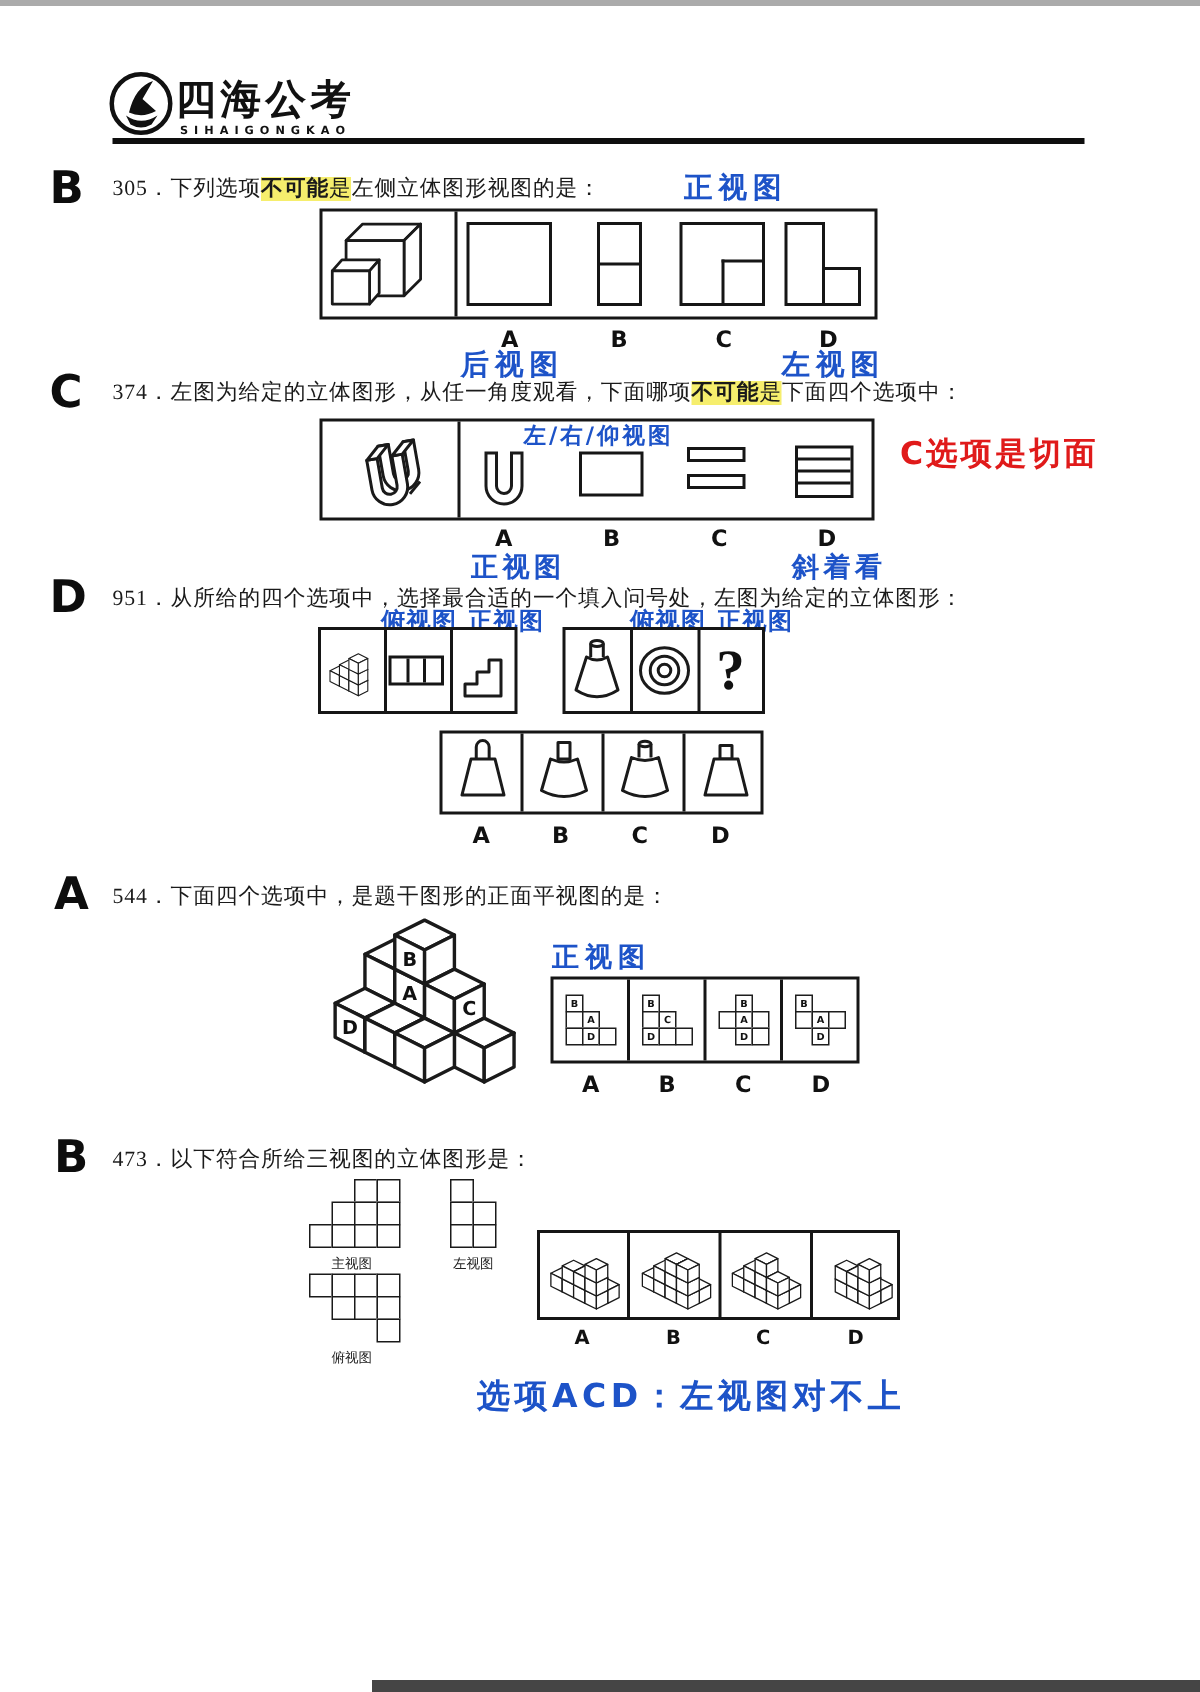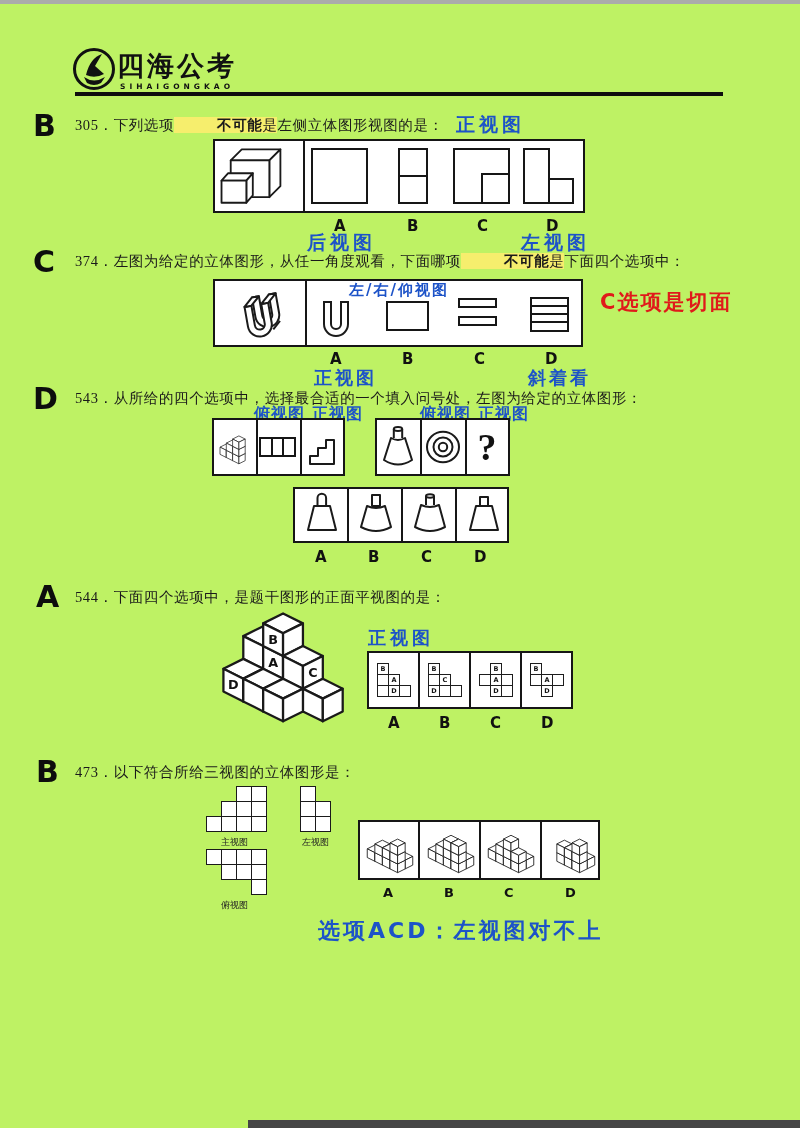--- a/index.html
+++ b/index.html
@@ -1,32 +1,32 @@
 <!DOCTYPE html>
 <html><head>
 <meta charset="utf-8">
 <style>
   html,body{margin:0;padding:0;background:#e9e9e9;}
-  .page{position:relative;width:800px;height:1128px;margin:0 auto;background:#bef264;overflow:hidden;
+  .page{position:relative;width:800px;height:1128px;margin:0 auto;background:#ffffff;overflow:hidden;
         font-family:"Liberation Serif","DejaVu Serif",serif;color:#1a1a1a;}
   .abs{position:absolute;}
   .topbar{position:absolute;left:0;top:0;width:800px;height:4px;background:#ababab;}
   .botbar{position:absolute;left:248px;top:1120px;width:552px;height:8px;background:#454545;}
 
   
   .brand-name{position:absolute;left:117px;top:48px;font-family:"DejaVu Sans",sans-serif;
               font-weight:bold;font-size:27px;letter-spacing:3px;color:#111;}
   .brand-sub{position:absolute;left:120px;top:82px;font-family:"DejaVu Sans",sans-serif;
              font-weight:bold;font-size:7.5px;letter-spacing:4px;color:#111;}
   .hrule{position:absolute;left:75px;top:92px;width:648px;height:3.6px;background:#0e0e0e;}
 
   
   .ans{position:absolute;font-family:"DejaVu Sans",sans-serif;font-weight:bold;font-size:30px;color:#0d0d0d;}
   .qline{position:absolute;font-size:14.5px;letter-spacing:.6px;white-space:nowrap;}
-  .qline b{font-weight:bold;padding-left:43px;}
+  .qline b{font-weight:bold;}
   .hl{background:#f6ee6d;}
   .blue{position:absolute;color:#1d53c8;font-family:"DejaVu Sans",sans-serif;font-weight:bold;white-space:nowrap;}
   .red{position:absolute;color:#e01a1a;font-family:"DejaVu Sans",sans-serif;font-weight:bold;
        font-size:21px;letter-spacing:2px;white-space:nowrap;}
   .optlab{position:absolute;font-family:"DejaVu Sans",sans-serif;font-weight:bold;font-size:15px;color:#111;}
 
   .figbox{position:absolute;border:2.2px solid #161616;box-sizing:border-box;background:#fff;}
   .vdiv{position:absolute;top:0;bottom:0;width:2.2px;background:#161616;}
 
   
@@ -144,21 +144,21 @@
   </div>
   <div class="optlab" style="left:330px;top:350px">A</div>
   <div class="optlab" style="left:402px;top:350px">B</div>
   <div class="optlab" style="left:474px;top:350px">C</div>
   <div class="optlab" style="left:545px;top:350px">D</div>
   <div class="blue" style="left:314px;top:366px;font-size:18px;letter-spacing:3px">正视图</div>
   <div class="blue" style="left:528px;top:366px;font-size:18px;letter-spacing:3px">斜着看</div>
 
   <div class="ans" style="left:33px;top:381px">D</div>
   <div class="qline" style="left:75px;top:389px">
-    <span>543．</span><span>从所给的四个选项中，选择最合适的一个填入问号处，左图为给定的立体图形：</span>
+    <span>951．</span><span>从所给的四个选项中，选择最合适的一个填入问号处，左图为给定的立体图形：</span>
   </div>
   <div class="blue" style="left:254px;top:404px;font-size:16px;letter-spacing:1px">俯视图</div>
   <div class="blue" style="left:312px;top:404px;font-size:16px;letter-spacing:1px">正视图</div>
   <div class="blue" style="left:420px;top:404px;font-size:16px;letter-spacing:1px">俯视图</div>
   <div class="blue" style="left:478px;top:404px;font-size:16px;letter-spacing:1px">正视图</div>
 
   <div class="figbox" style="left:212px;top:418px;width:133px;height:58px">
     <div class="vdiv" style="left:42px"></div>
     <div class="vdiv" style="left:86px"></div>
   </div>

